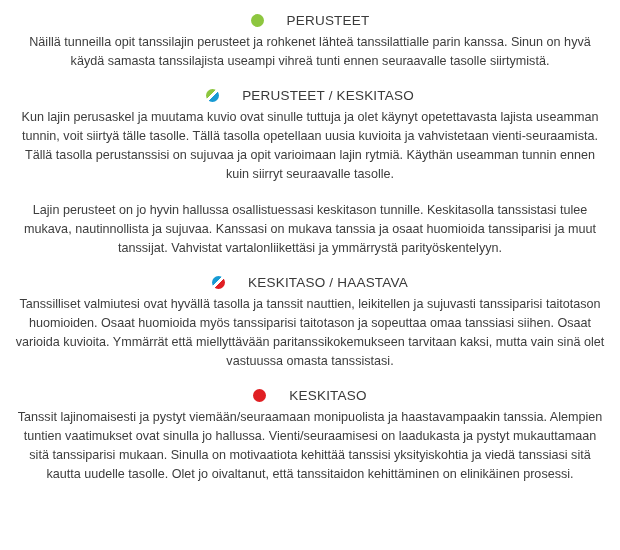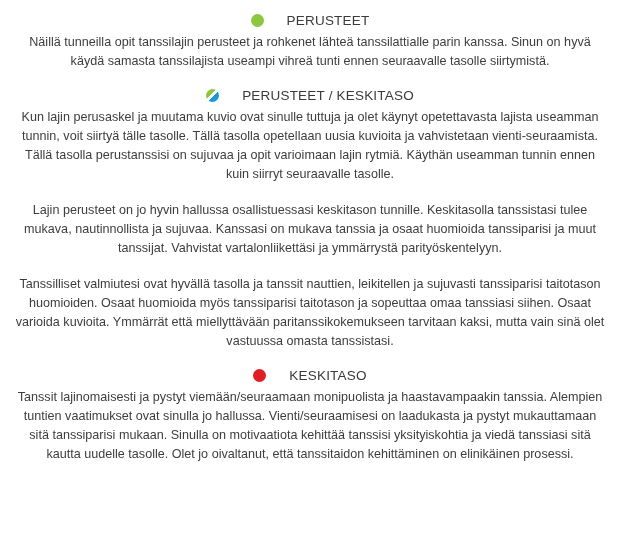--- a/index.html
+++ b/index.html
@@ -68,20 +68,24 @@
       <span class="level-title">PERUSTEET / KESKITASO</span>
     </div>
     <p class="level-body">Kun lajin perusaskel ja muutama kuvio ovat sinulle tuttuja ja olet käynyt opetettavasta lajista useamman tunnin, voit siirtyä tälle tasolle. Tällä tasolla opetellaan uusia kuvioita ja vahvistetaan vienti-seuraamista. Tällä tasolla perustanssisi on sujuvaa ja opit varioimaan lajin rytmiä. Käythän useamman tunnin ennen kuin siirryt seuraavalle tasolle.</p>
   </section>
 
   <section class="level-section">
     <p class="level-body">Lajin perusteet on jo hyvin hallussa osallistuessasi keskitason tunnille. Keskitasolla tanssistasi tulee mukava, nautinnollista ja sujuvaa. Kanssasi on mukava tanssia ja osaat huomioida tanssiparisi ja muut tanssijat. Vahvistat vartalonliikettäsi ja ymmärrystä parityöskentelyyn.</p>
   </section>
 
   <section class="level-section">
+    <div class="level-header">
+      <span class="level-dot" style="background: linear-gradient(135deg, rgb(24, 154, 211) 0px, rgb(24, 154, 211) 41%, rgb(255, 255, 255) 41%, rgb(255, 255, 255) 57%, rgb(224, 31, 35) 57%, rgb(224, 31, 35) 100%);"></span>
+      <span class="level-title">KESKITASO / HAASTAVA</span>
+    </div>
     <p class="level-body">Tanssilliset valmiutesi ovat hyvällä tasolla ja tanssit nauttien, leikitellen ja sujuvasti tanssiparisi taitotason huomioiden. Osaat huomioida myös tanssiparisi taitotason ja sopeuttaa omaa tanssiasi siihen. Osaat varioida kuvioita. Ymmärrät että miellyttävään paritanssikokemukseen tarvitaan kaksi, mutta vain sinä olet vastuussa omasta tanssistasi.</p>
   </section>
 
   <section class="level-section">
     <div class="level-header">
       <span class="level-dot" style="background: rgb(224, 31, 35);"></span>
       <span class="level-title">KESKITASO</span>
     </div>
     <p class="level-body">Tanssit lajinomaisesti ja pystyt viemään/seuraamaan monipuolista ja haastavampaakin tanssia. Alempien tuntien vaatimukset ovat sinulla jo hallussa. Vienti/seuraamisesi on laadukasta ja pystyt mukauttamaan sitä tanssiparisi mukaan. Sinulla on motivaatiota kehittää tanssisi yksityiskohtia ja viedä tanssiasi sitä kautta uudelle tasolle. Olet jo oivaltanut, että tanssitaidon kehittäminen on elinikäinen prosessi.</p>
   </section>

